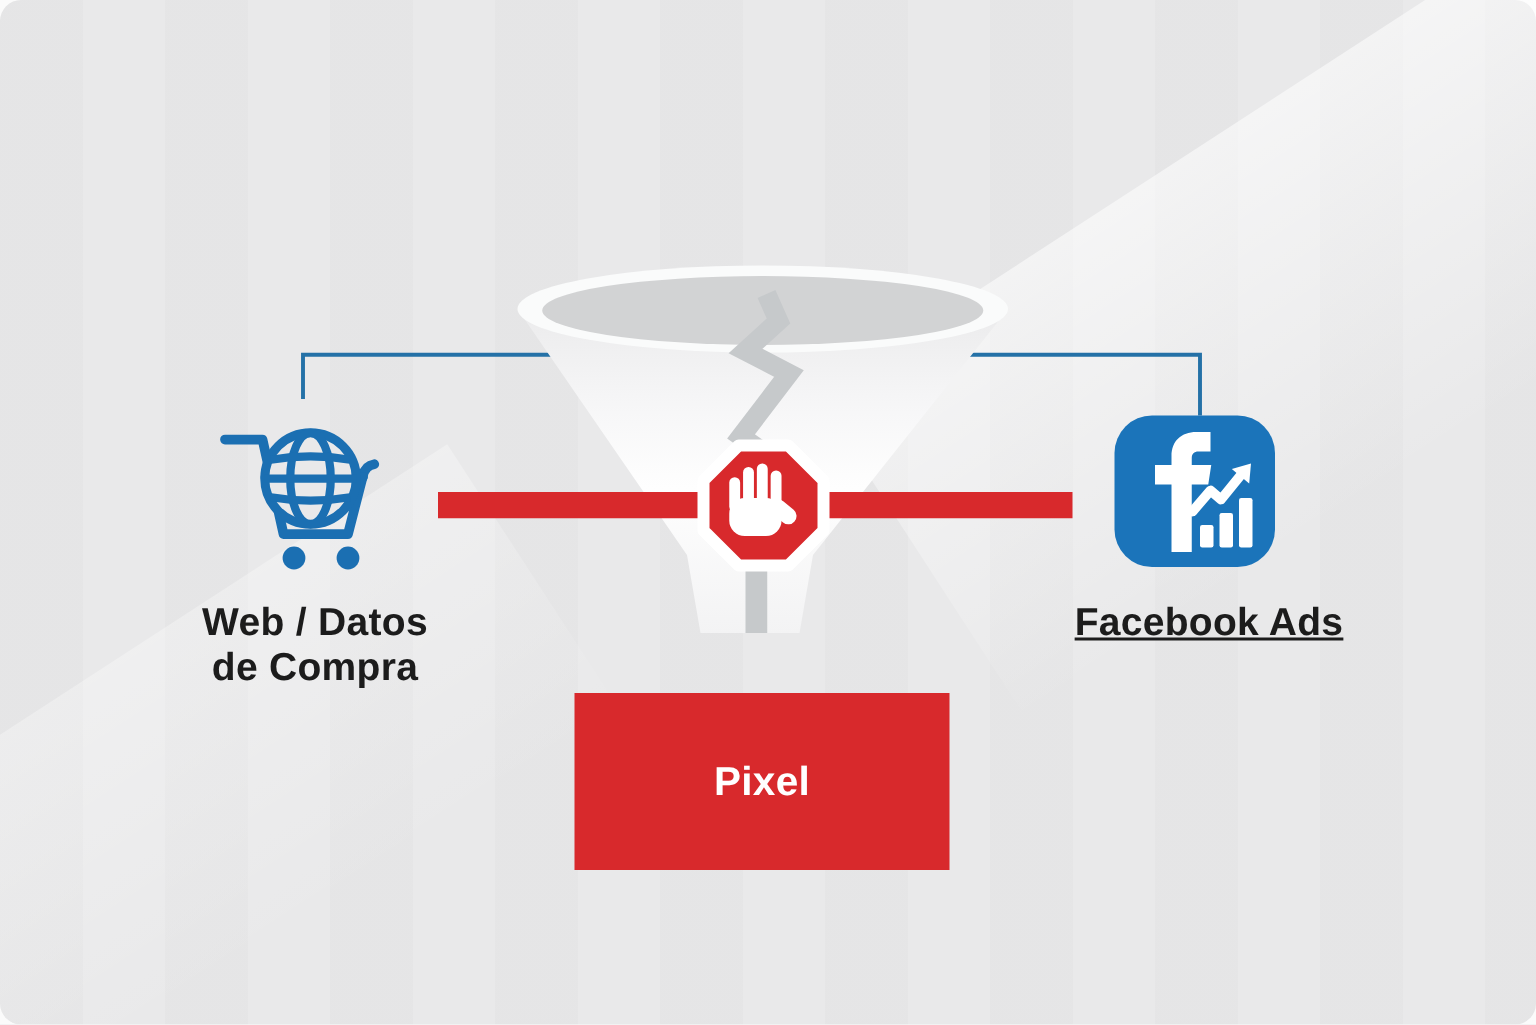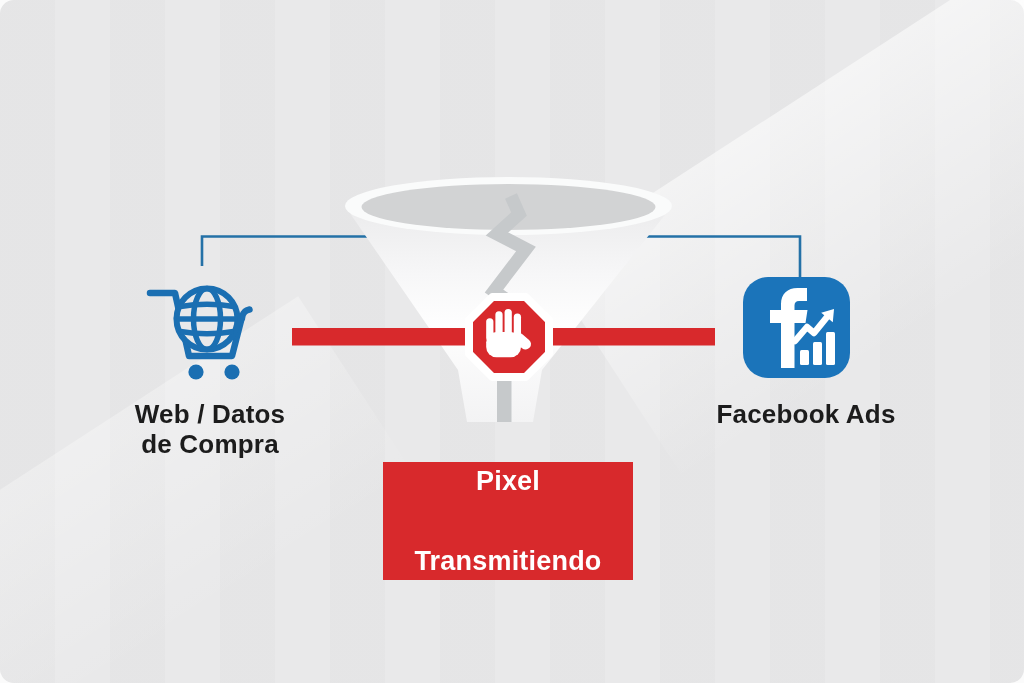--- a/index.html
+++ b/index.html
@@ -26,21 +26,21 @@
     background:linear-gradient(to bottom,rgba(255,255,255,0.30),rgba(255,255,255,0));
     transform:rotate(-33deg);
   }
   svg.diagram{position:absolute;left:0;top:0;}
   .node-label{
     position:absolute;width:240px;text-align:center;
     font-size:26px;font-weight:700;color:#1c1c1c;line-height:30px;
     letter-spacing:0.2px;
   }
   .node-label-left{left:90px;top:399px;}
-  .node-label-right{left:686px;top:399px;}
+  .node-label-right{left:686px;top:399px;text-decoration:underline;}
   .callout{
     position:absolute;left:383px;top:462px;width:250px;height:118px;
     background:#d8292c;color:#ffffff;
     display:flex;flex-direction:column;justify-content:center;align-items:center;
     font-size:27px;font-weight:700;line-height:32px;text-align:center;
     letter-spacing:0.2px;
     gap:48px;
   }
 </style>
 </head>
@@ -122,16 +122,15 @@
     <div>Web / Datos</div>
     <div>de Compra</div>
   </div>
 
   <div class="node-label node-label-right">
     <div>Facebook Ads</div>
   </div>
 
   <div class="callout">
     <div>Pixel</div>
-    <div>Transmitiendo</div>
   </div>
 
 </div>
 
 </body></html>

